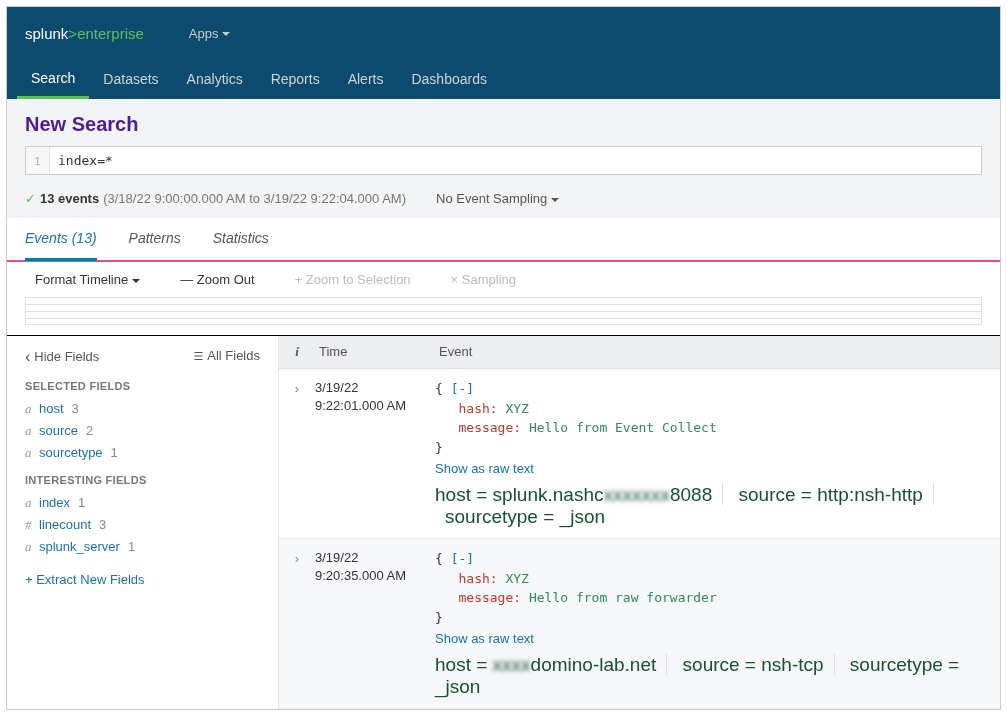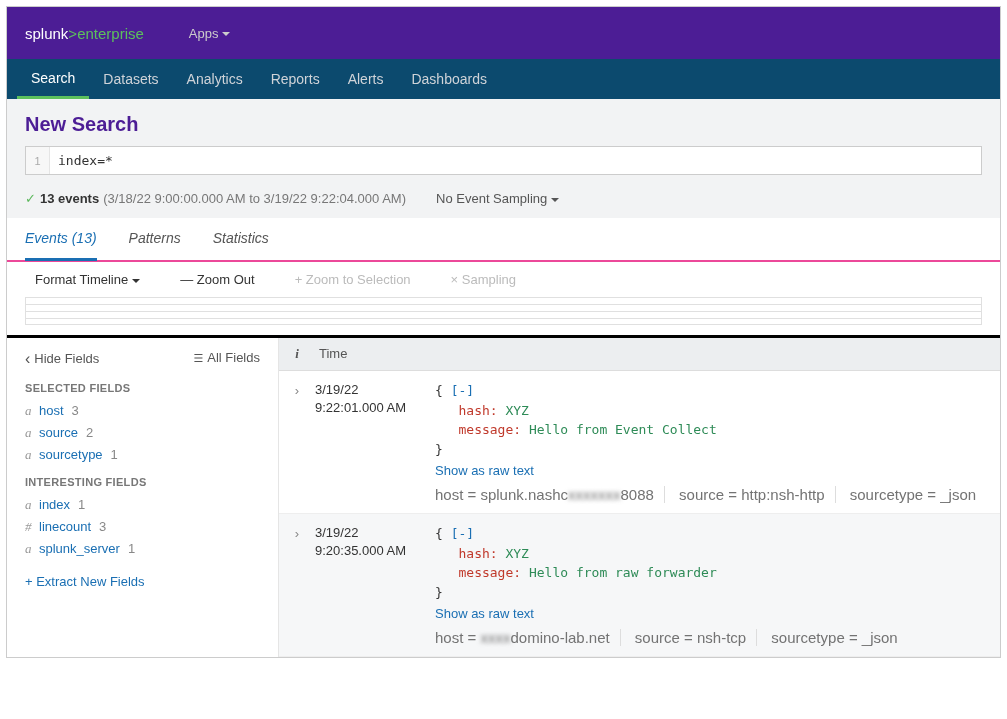--- a/index.html
+++ b/index.html
@@ -1,20 +1,20 @@
 <!DOCTYPE html>
 <html><head>
 <meta charset="utf-8">
 <style>
 * { box-sizing: border-box; margin: 0; padding: 0; }
 body { font-family: -apple-system, "Helvetica Neue", Helvetica, Arial, sans-serif; font-size: 13px; color: #333; background: #fff; width: 1007px; }
 .frame { border: 1px solid #ccc; margin: 6px; }
 
 
-.topbar { background: #4c1d95; color: #fff; display: flex; align-items: center; height: 52px; padding: 0 18px; }
+.topbar { background: #0c4a6e; color: #fff; display: flex; align-items: center; height: 52px; padding: 0 18px; }
 .logo { font-weight: 400; font-size: 15px; }
 .logo .s1 { color: #fff; }
 .logo .gt { color: #5cc05c; }
 .logo .s2 { color: #5cc05c; }
 .apps { margin-left: 45px; color: #ccc; font-size: 13px; cursor: pointer; }
 .caret { display: inline-block; width: 0; height: 0; border-left: 4px solid transparent; border-right: 4px solid transparent; border-top: 4px solid currentColor; margin-left: 4px; vertical-align: middle; }
 
 
 .navbar { background: #0c4a6e; display: flex; align-items: stretch; height: 40px; padding: 0 10px; }
 .nav-item { color: #cfd3d8; padding: 0 14px; display: flex; align-items: center; cursor: pointer; font-size: 14px; }
@@ -50,21 +50,21 @@
 
 .timeline-strip { margin: 0 18px 10px; }
 .tl-row { height: 7px; border: 1px solid #e0e0e0; border-bottom: none; }
 .tl-row:last-child { border-bottom: 1px solid #e0e0e0; }
 
 
 .list-toolbar { display: flex; align-items: center; padding: 12px 18px 10px; margin-left: 272px; font-size: 13px; }
 .lt-item { margin-right: 30px; color: #333; cursor: pointer; }
 
 
-.main { display: flex; border-top: 3px solid #000000; }
+.main { display: flex; border-top: 1px solid #000000; }
 
 
 .sidebar { width: 272px; border-right: 1px solid #e5e5e5; padding: 12px 18px 20px; font-size: 13px; }
 .side-top { display: flex; justify-content: space-between; color: #555; margin-bottom: 14px; }
 .side-link { cursor: pointer; }
 .side-section { font-size: 11px; font-weight: 700; color: #777; margin: 10px 0 6px; letter-spacing: 0.3px; }
 .field-row { display: flex; align-items: baseline; padding: 3px 0; cursor: pointer; }
 .field-type { font-style: italic; color: #999; width: 14px; font-family: Georgia, serif; }
 .field-name { color: #1a6fb3; }
 .field-count { color: #888; margin-left: 8px; }
@@ -81,21 +81,21 @@
 .ev-expand { width: 36px; text-align: center; color: #888; cursor: pointer; font-size: 13px; padding-top: 2px; }
 .ev-time { width: 120px; color: #333; font-size: 13px; line-height: 1.4; }
 .ev-body { flex: 1; font-size: 13px; }
 .json { font-family: Consolas, Monaco, monospace; line-height: 1.5; white-space: pre; }
 .br { color: #333; }
 .toggle { color: #1a6fb3; cursor: pointer; }
 .key { color: #c0392b; }
 .colon { color: #c0392b; }
 .val { color: #2e8b57; }
 .rawlink { color: #1a6fb3; cursor: pointer; margin-top: 4px; display: inline-block; }
-.meta { margin-top: 8px; color: #737373; font-size: 15px; }
+.meta { margin-top: 8px; color: #14532d; font-size: 19px; }
 .meta-seg { padding: 0 10px; border-right: 1px solid #ddd; }
 .meta-seg:first-child { padding-left: 0; }
 .meta-seg:last-child { border-right: none; }
 .chev-left::before { content: "‹"; margin-right: 4px; font-size: 16px; vertical-align: -1px; }
 .list-ico::before { content: "☰"; margin-right: 4px; font-size: 11px; }
 .pencil::before { content: "✎"; margin-right: 4px; }
 .blur { filter: blur(2px); }
 </style>
 </head>
 <body>
@@ -204,20 +204,21 @@
           <span class="field-count">1</span>
         </div>
 
       <div class="extract">+ Extract New Fields</div>
     </div>
 
     <div class="events">
       <div class="ev-head">
         <div class="col-i">i</div>
         <div class="col-time">Time</div>
+        <div class="col-event">Event</div>
       </div>
 
       <div class="ev-row">
         <div class="ev-expand">›</div>
         <div class="ev-time">
           <div>3/19/22</div>
           <div>9:22:01.000 AM</div>
         </div>
         <div class="ev-body">
 <div class="json"><span class="br">{ </span><span class="toggle">[-]</span>

